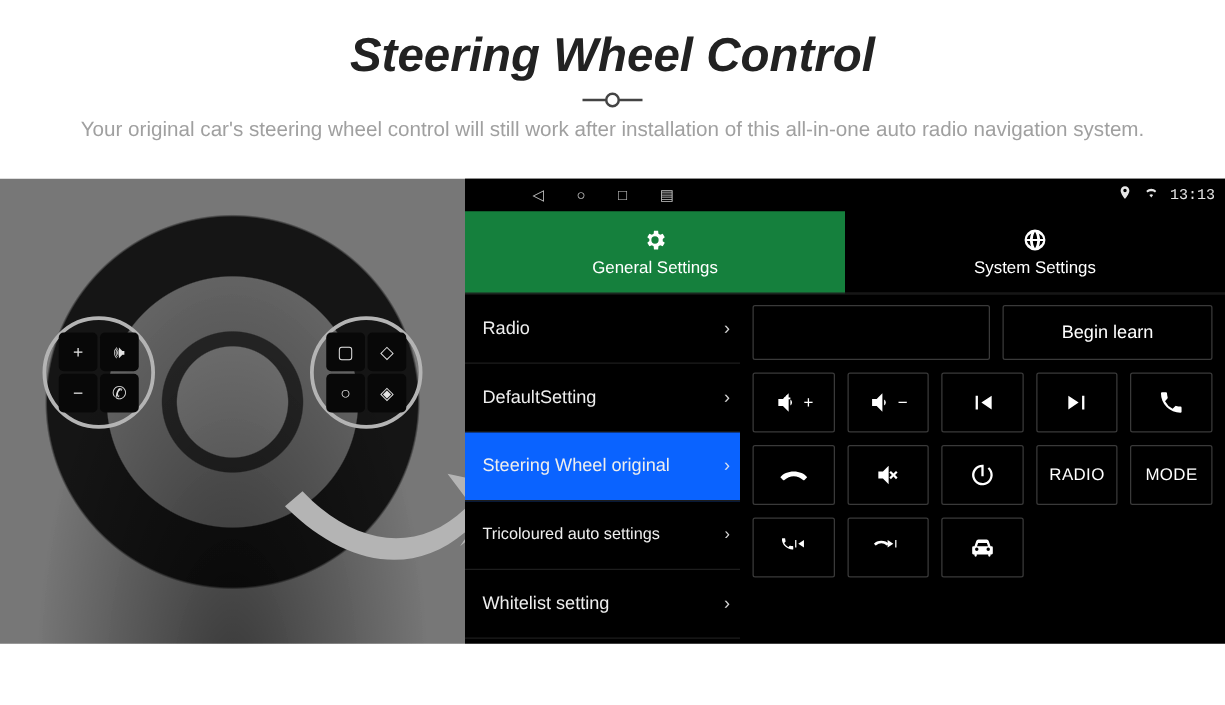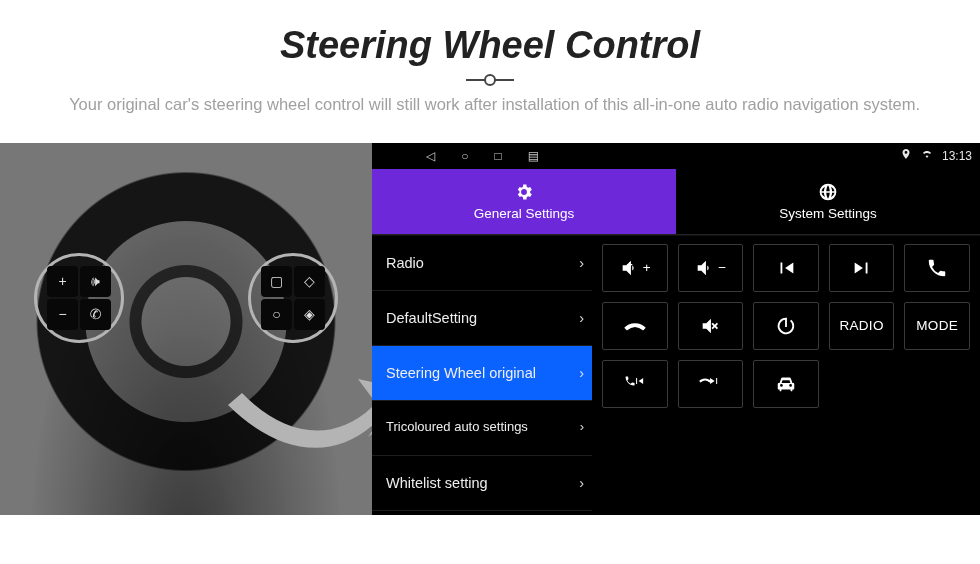--- a/index.html
+++ b/index.html
@@ -2,45 +2,45 @@
 <html><head>
 <meta charset="utf-8">
 <style>
   * { margin: 0; padding: 0; box-sizing: border-box; }
   body { width: 980px; height: 564px; font-family: Arial, sans-serif; background: #fff; overflow: hidden; position: relative; }
   
   .hero { text-align: center; padding: 24px 28px 18px; }
   .hero h1 { font-size: 38px; font-weight: 800; color: #222; font-style: italic; }
   .divider { width: 48px; height: 2px; background: #444; margin: 12px auto; position: relative; }
   .divider::after { content: ""; position: absolute; left: 50%; top: 50%; width: 8px; height: 8px; border: 2px solid #444; border-radius: 50%; transform: translate(-50%, -50%); background: #fff; }
-  .subtitle { color: #a0a0a0; font-size: 16.5px; line-height: 1.45; max-width: 860px; margin: 0 auto; text-align: right; }
+  .subtitle { color: #a0a0a0; font-size: 16.5px; line-height: 1.45; max-width: 860px; margin: 0 auto; }
   
   .stage { display: flex; height: 372px; margin-top: 8px; }
   
   
   .wheel-pane { width: 372px; height: 100%; position: relative; background: radial-gradient(circle at 50% 48%, #787878 0 44px, #2b2b2b 45px 56px, #666 57px 100px, #1a1a1a 101px 148px, #777 150px 400px); filter: grayscale(1) contrast(1.05); overflow: hidden; }
   .wheel-pane::before { content:""; position:absolute; inset:0; background: radial-gradient(ellipse at 50% 110%, rgba(0,0,0,.5), transparent 60%); }
   .btn-cluster { position: absolute; width: 90px; height: 90px; border: 3px solid #e8b300; border-radius: 50%; display: grid; grid-template: 1fr 1fr / 1fr 1fr; gap: 2px; padding: 10px; }
   .btn-cluster.left  { left: 34px;  top: 110px; }
   .btn-cluster.right { right: 34px; top: 110px; }
   .mini { background: #0e0e0e; border-radius: 4px; color: #ddd; font-size: 14px; display:flex; align-items:center; justify-content:center; }
   .arrow-callout { position:absolute; left: 218px; top: 202px; width: 208px; height: 130px; }
   .arrow-callout svg { width:100%; height:100%; }
   
   
   .device { flex: 1; background:#000; color:#fff; display:flex; flex-direction:column; }
   .statusbar { height: 26px; background:#000; display:flex; align-items:center; padding: 0 8px; font-size: 12px; color:#e6e6e6; }
   .statusbar .nav { display:flex; gap:26px; margin-left:46px; }
   .statusbar .nav span { opacity:.85; }
   .statusbar .spacer { flex:1; }
-  .statusbar .tray { display:flex; align-items:center; gap:8px; }
+  .statusbar .tray { display:flex; align-items:center; gap:8px;font-family:Liberation Mono, monospace; }
   
   .tabs { display:flex; height: 66px; }
   .tab { flex:1; display:flex; flex-direction:column; align-items:center; justify-content:center; gap:4px; font-size:13.5px; border-bottom:1px solid #222; cursor:pointer; }
-  .tab.active { background:#6d28d9; }
+  .tab.active { background:#15803d; }
   .tab:not(.active) { background:#000; }
   .tab .ico { width:20px; height:20px; display:flex; align-items:center; justify-content:center; }
   
   .body { flex:1; display:flex; border-top:1px solid #111; }
   .menu { width: 220px; display:flex; flex-direction:column; }
   .menu-item { height: 55px; display:flex; align-items:center; justify-content:space-between; padding: 0 8px 0 14px; font-size:14.5px; border-bottom:1px solid #1d1d1d; cursor:pointer; color:#eee; }
   .menu-item.sel { background:#0a63ff; }
   .menu-item .chev { opacity:.9; }
   .menu-item.small { font-size:13px; line-height:1.15; }
   
@@ -144,20 +144,24 @@
           <span>Tricoloured auto settings</span>
           <span class="chev">›</span>
         </div>
         <div class="menu-item">
           <span>Whitelist setting</span>
           <span class="chev">›</span>
         </div>
       </div>
 
       <div class="panel">
+        <div class="toprow">
+          <div class="blank"></div>
+          <div class="begin">Begin learn</div>
+        </div>
         <div class="grid" id="btn-grid" style="grid-auto-rows: 48px;">
             <div class="cell">
               <svg viewBox="0 0 24 24">
                 <path d="M4 9v6h4l5 5V4L8 9H4zm12 3a3 3 0 00-1.5-2.6v5.2A3 3 0 0016 12z"></path>
                 <path d="M20 11h-3v2h3v3h2v-3h3v-2h-3V8h-2z" transform="translate(-3 0) scale(.7)"></path>
               </svg>
               <span style="margin-left:2px">+</span>
             </div>
             <div class="cell">
               <svg viewBox="0 0 24 24">

